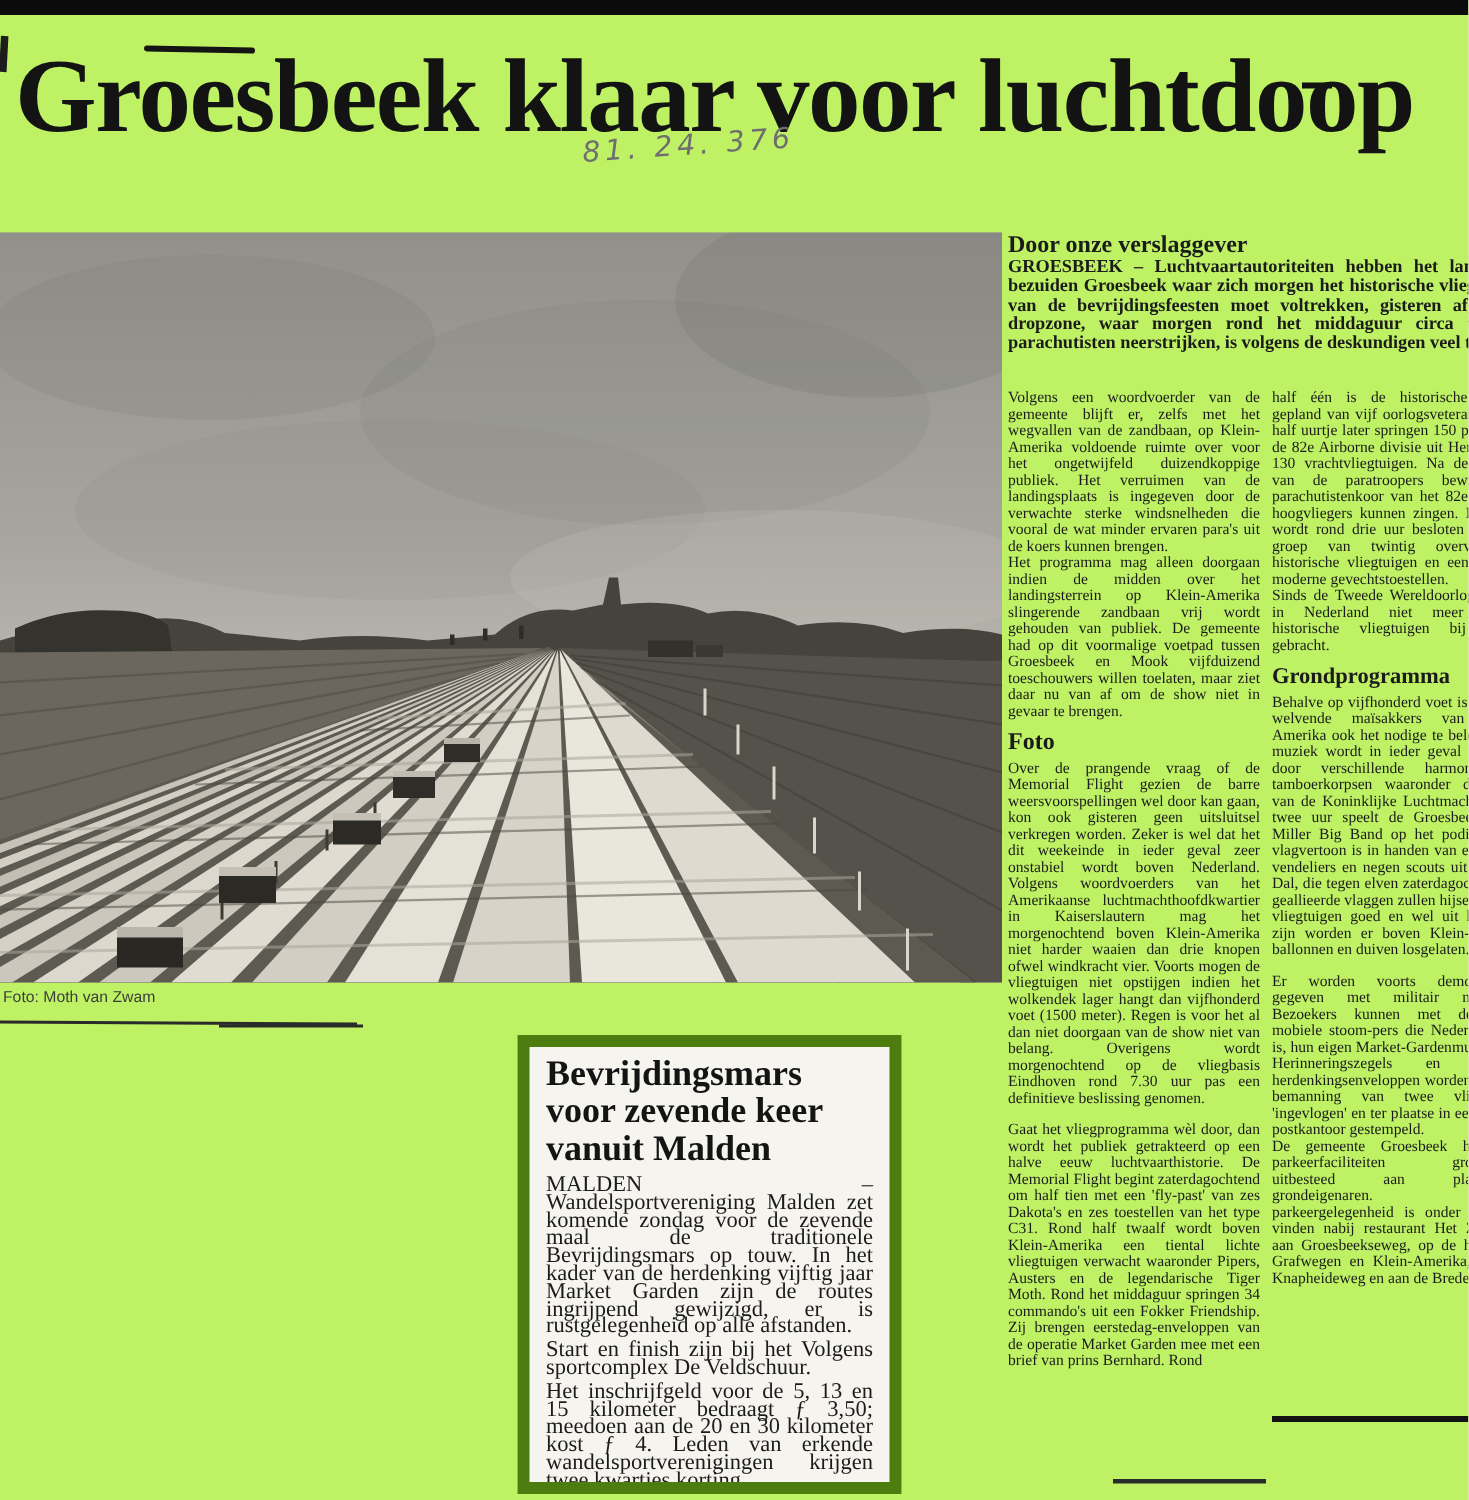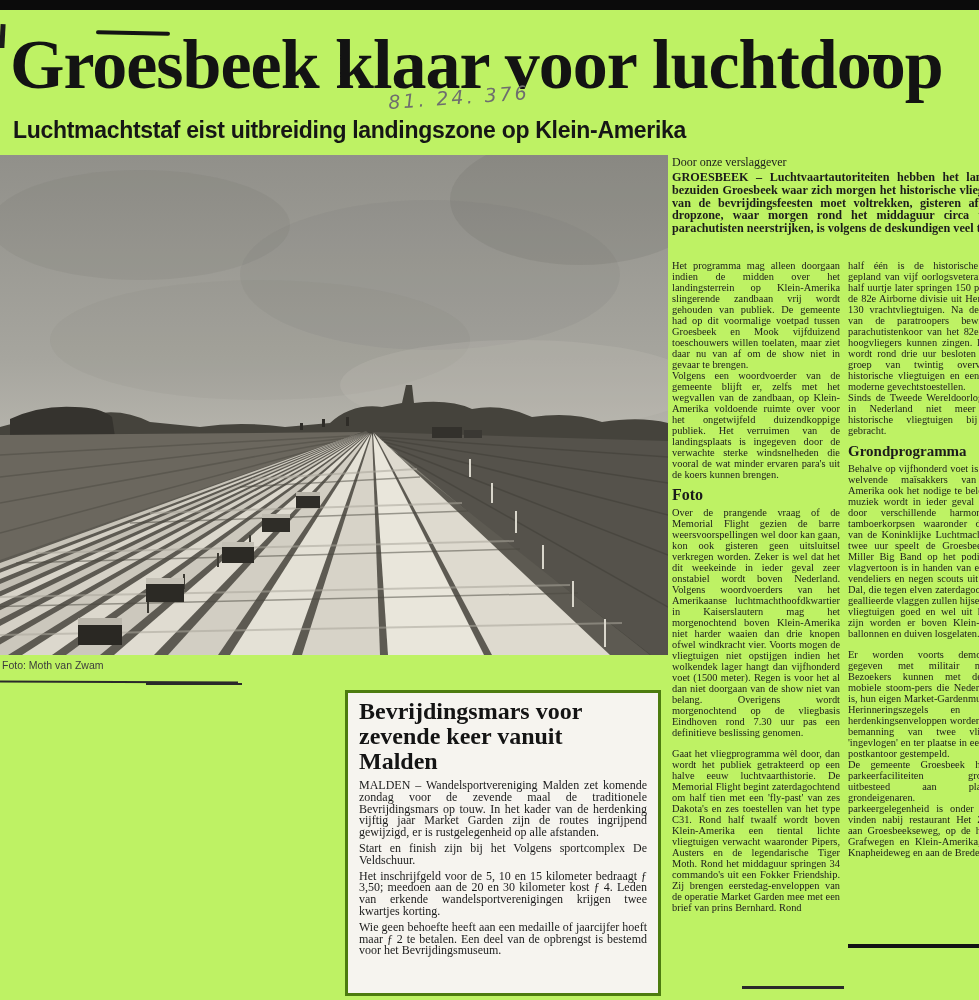--- a/index.html
+++ b/index.html
@@ -38,56 +38,55 @@
   }
   .caption{font-size:11.5px;font-weight:700;max-width:540px;}
   .credit{font-family:"Liberation Sans", sans-serif;font-size:10.5px;color:#3c3c3c;}
 
   .artifact-line{position:absolute;background:#2a2a2a;height:2px;}
   .a1{left:0;top:681px;width:238px;transform:rotate(.3deg);}
   .a2{left:146px;top:683px;width:96px;}
   .a3{left:742px;top:986px;width:102px;height:3px;}
   .a4{left:848px;top:944px;width:131px;height:4px;background:#131313;}
 
-  .byline{position:absolute;left:672px;top:155px;font-size:12px;font-weight:400;text-align:center;}
+  .byline{position:absolute;left:672px;top:155px;font-size:16px;font-weight:700;text-align:center;}
   .lead{
     position:absolute;left:672px;top:171px;width:374px;
     font-size:12.2px;line-height:12.8px;font-weight:700;text-align:justify;
   }
   .col{position:absolute;top:260px;width:168px;font-size:10.4px;line-height:11px;text-align:justify;}
   .col-a{left:672px;}
   .col-b{left:848px;}
   .col p{margin:0 0 0 0;}
   .col p.gap{margin-top:10px;}
   .col h3{
     margin:6px 0 3px 0;font-size:16px;line-height:18px;font-weight:700;text-align:left;
   }
   .col-b h3{font-size:15px;}
 
   .box{
-    position:absolute;left:345px;top:690px;width:316px;height:306px;
-    border:3px solid #4d7c0f;box-sizing:border-box;background:#f6f4ef;
+    position:absolute;left:345px;top:690px;width:256px;height:306px;
+    border:8px solid #4d7c0f;box-sizing:border-box;background:#f6f4ef;
     padding:6px 11px;overflow:hidden;
   }
   .box-title{margin:0 0 6px 0;font-size:24px;line-height:25px;font-weight:700;color:#141414;}
-  .box p{margin:0 0 4px 0;font-size:12px;line-height:11.8px;text-align:justify;}
+  .box p{margin:0 0 4px 0;font-size:15px;line-height:11.8px;text-align:justify;}
 </style>
 </head>
 <body>
 
 <div class="page">
 
   <div class="topbar"></div>
   <div class="edge-sliver"></div>
   <div class="ink-mark"></div>
   <div class="tick-mark"></div>
 
   <h1 class="headline">Groesbeek klaar voor luchtdoop</h1>
   <div class="handwriting">81. 24. 376</div>
-  <h2 class="subhead">Luchtmachtstaf eist uitbreiding landingszone op Klein-Amerika</h2>
 
   <figure class="photo">
     <svg width="668" height="500" viewBox="0 0 668 500" xmlns="http://www.w3.org/2000/svg">
       <defs>
         <linearGradient id="sky" x1="0" y1="0" x2="0" y2="1">
           <stop offset="0" stop-color="#91908a"></stop>
           <stop offset="0.7" stop-color="#a6a59e"></stop>
           <stop offset="1" stop-color="#b7b5ad"></stop>
         </linearGradient>
         <linearGradient id="ground" x1="0" y1="0" x2="0" y2="1">
@@ -210,38 +209,38 @@
 
   <div class="artifact-line a1"></div>
   <div class="artifact-line a2"></div>
   <div class="artifact-line a3"></div>
   <div class="artifact-line a4"></div>
 
   <div class="byline">Door onze verslaggever</div>
   <div class="lead">GROESBEEK – Luchtvaartautoriteiten hebben het landingsterrein bezuiden Groesbeek waar zich morgen het historische vliegprogramma van de bevrijdingsfeesten moet voltrekken, gisteren afgekeurd. De dropzone, waar morgen rond het middaguur circa tweehonderd parachutisten neerstrijken, is volgens de deskundigen veel te klein.</div>
 
   <div class="col col-a">
+    <p>Volgens een woordvoerder van de gemeente blijft er, zelfs met het wegvallen van de zandbaan, op Klein-Amerika voldoende ruimte over voor het ongetwijfeld duizendkoppige publiek. Het verruimen van de landingsplaats is ingegeven door de verwachte sterke windsnelheden die vooral de wat minder ervaren para's uit de koers kunnen brengen.</p>
     <p>Het programma mag alleen doorgaan indien de midden over het landingsterrein op Klein-Amerika slingerende zandbaan vrij wordt gehouden van publiek. De gemeente had op dit voormalige voetpad tussen Groesbeek en Mook vijfduizend toeschouwers willen toelaten, maar ziet daar nu van af om de show niet in gevaar te brengen.</p>
-    <p>Volgens een woordvoerder van de gemeente blijft er, zelfs met het wegvallen van de zandbaan, op Klein-Amerika voldoende ruimte over voor het ongetwijfeld duizendkoppige publiek. Het verruimen van de landingsplaats is ingegeven door de verwachte sterke windsnelheden die vooral de wat minder ervaren para's uit de koers kunnen brengen.</p>
     <h3>Foto</h3>
     <p>Over de prangende vraag of de Memorial Flight gezien de barre weersvoorspellingen wel door kan gaan, kon ook gisteren geen uitsluitsel verkregen worden. Zeker is wel dat het dit weekeinde in ieder geval zeer onstabiel wordt boven Nederland. Volgens woordvoerders van het Amerikaanse luchtmachthoofdkwartier in Kaiserslautern mag het morgenochtend boven Klein-Amerika niet harder waaien dan drie knopen ofwel windkracht vier. Voorts mogen de vliegtuigen niet opstijgen indien het wolkendek lager hangt dan vijfhonderd voet (1500 meter). Regen is voor het al dan niet doorgaan van de show niet van belang. Overigens wordt morgenochtend op de vliegbasis Eindhoven rond 7.30 uur pas een definitieve beslissing genomen.</p>
     <p class="gap">Gaat het vliegprogramma wèl door, dan wordt het publiek getrakteerd op een halve eeuw luchtvaarthistorie. De Memorial Flight begint zaterdagochtend om half tien met een 'fly-past' van zes Dakota's en zes toestellen van het type C31. Rond half twaalf wordt boven Klein-Amerika een tiental lichte vliegtuigen verwacht waaronder Pipers, Austers en de legendarische Tiger Moth. Rond het middaguur springen 34 commando's uit een Fokker Friendship. Zij brengen eerstedag-enveloppen van de operatie Market Garden mee met een brief van prins Bernhard. Rond</p>
   </div>
 
   <div class="col col-b">
     <p>half één is de historische sprong gepland van vijf oorlogsveteranen. Een half uurtje later springen 150 para's van de 82e Airborne divisie uit Hercules C-130 vrachtvliegtuigen. Na de landing van de paratroopers bewijst het parachutistenkoor van het 82e dat ook hoogvliegers kunnen zingen. De show wordt rond drie uur besloten met een groep van twintig overvliegende historische vliegtuigen en een eskader moderne gevechtstoestellen.</p>
     <p>Sinds de Tweede Wereldoorlog zijn er in Nederland niet meer zoveel historische vliegtuigen bij elkaar gebracht.</p>
     <h3>Grondprogramma</h3>
     <p>Behalve op vijfhonderd voet is er op de welvende maïsakkers van Klein-Amerika ook het nodige te beleven. De muziek wordt in ieder geval verzorgd door verschillende harmonie- en tamboerkorpsen waaronder de kapel van de Koninklijke Luchtmacht. Vanaf twee uur speelt de Groesbeekse Joe Miller Big Band op het podium. Het vlagvertoon is in handen van een groep vendeliers en negen scouts uit Berg en Dal, die tegen elven zaterdagochtend de geallieerde vlaggen zullen hijsen. Als de vliegtuigen goed en wel uit het zicht zijn worden er boven Klein-Amerika ballonnen en duiven losgelaten.</p>
     <p class="gap">Er worden voorts demonstraties gegeven met militair materieel. Bezoekers kunnen met de enige mobiele stoom-pers die Nederland rijk is, hun eigen Market-Gardenmunt slaan. Herinneringszegels en speciale herdenkingsenveloppen worden door de bemanning van twee vliegtuigen 'ingevlogen' en ter plaatse in een mobiel postkantoor gestempeld.</p>
     <p>De gemeente Groesbeek heeft de parkeerfaciliteiten grotendeels uitbesteed aan plaatselijke grondeigenaren. Betaalde parkeergelegenheid is onder meer te vinden nabij restaurant Het Zwaantje aan Groesbeekseweg, op de hoek van Grafwegen en Klein-Amerika, aan de Knapheideweg en aan de Bredeweg.</p>
   </div>
 
   <div class="box">
     <h2 class="box-title">Bevrijdingsmars voor zevende keer vanuit Malden</h2>
     <p>MALDEN – Wandelsportvereniging Malden zet komende zondag voor de zevende maal de traditionele Bevrijdingsmars op touw. In het kader van de herdenking vijftig jaar Market Garden zijn de routes ingrijpend gewijzigd, er is rustgelegenheid op alle afstanden.</p>
     <p>Start en finish zijn bij het Volgens sportcomplex De Veldschuur.</p>
-    <p>Het inschrijfgeld voor de 5, 10 en 15 kilometer bedraagt ƒ 3,50; meedoen aan de 20 en 30 kilometer kost ƒ 4. Leden van erkende wandelsportverenigingen krijgen twee kwartjes korting.</p>
+    <p>Het inschrijfgeld voor de 5, 13 en 15 kilometer bedraagt ƒ 3,50; meedoen aan de 20 en 30 kilometer kost ƒ 4. Leden van erkende wandelsportverenigingen krijgen twee kwartjes korting.</p>
     <p>Wie geen behoefte heeft aan een medaille of jaarcijfer hoeft maar ƒ 2 te betalen. Een deel van de opbrengst is bestemd voor het Bevrijdingsmuseum.</p>
 
   </div>
 
 </div>
 
 </body></html>

